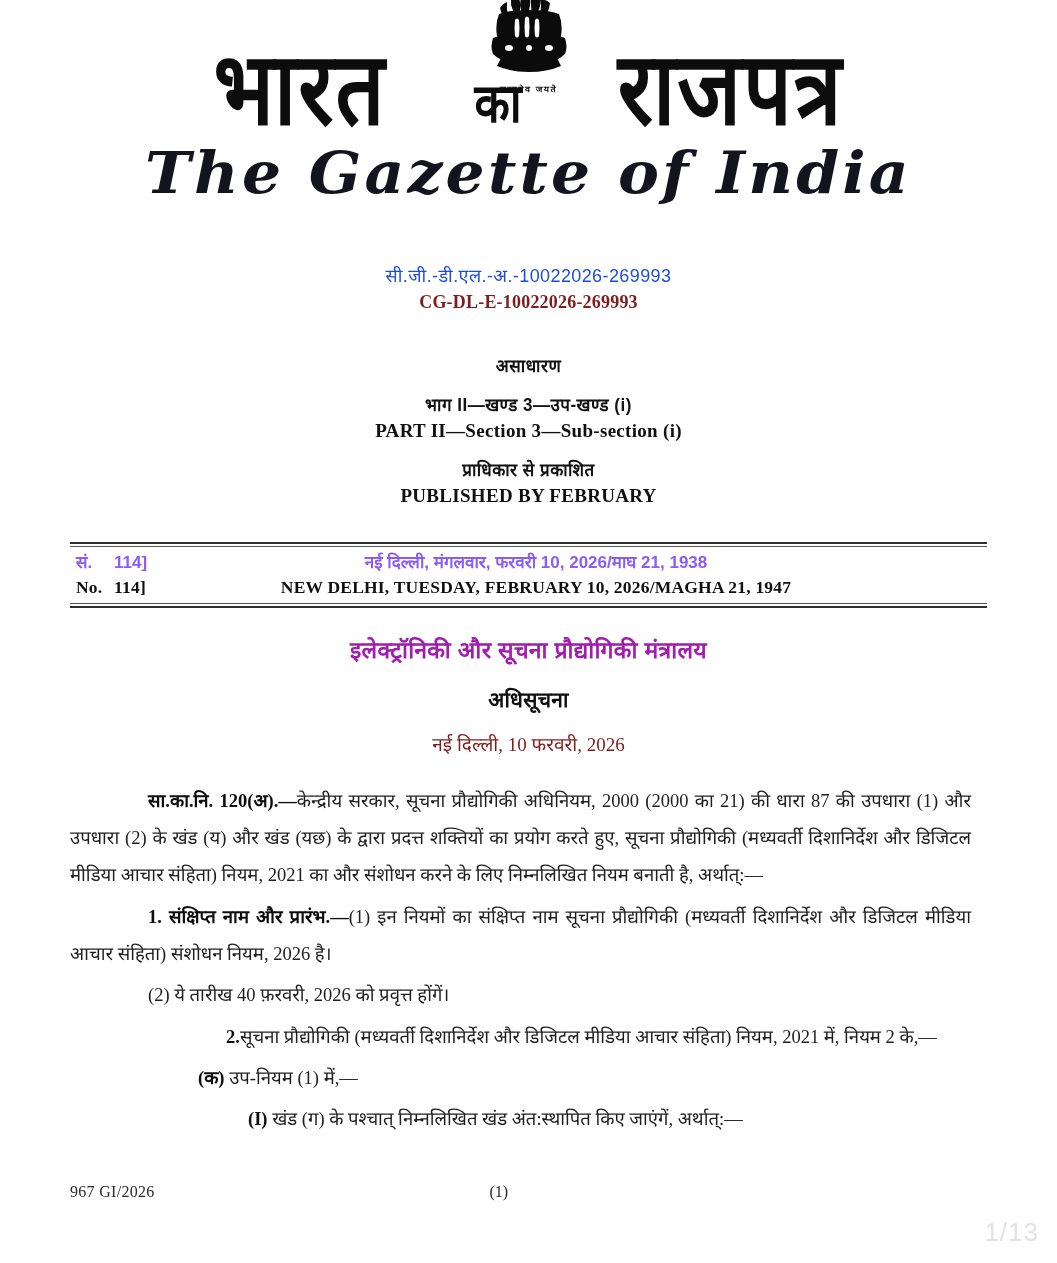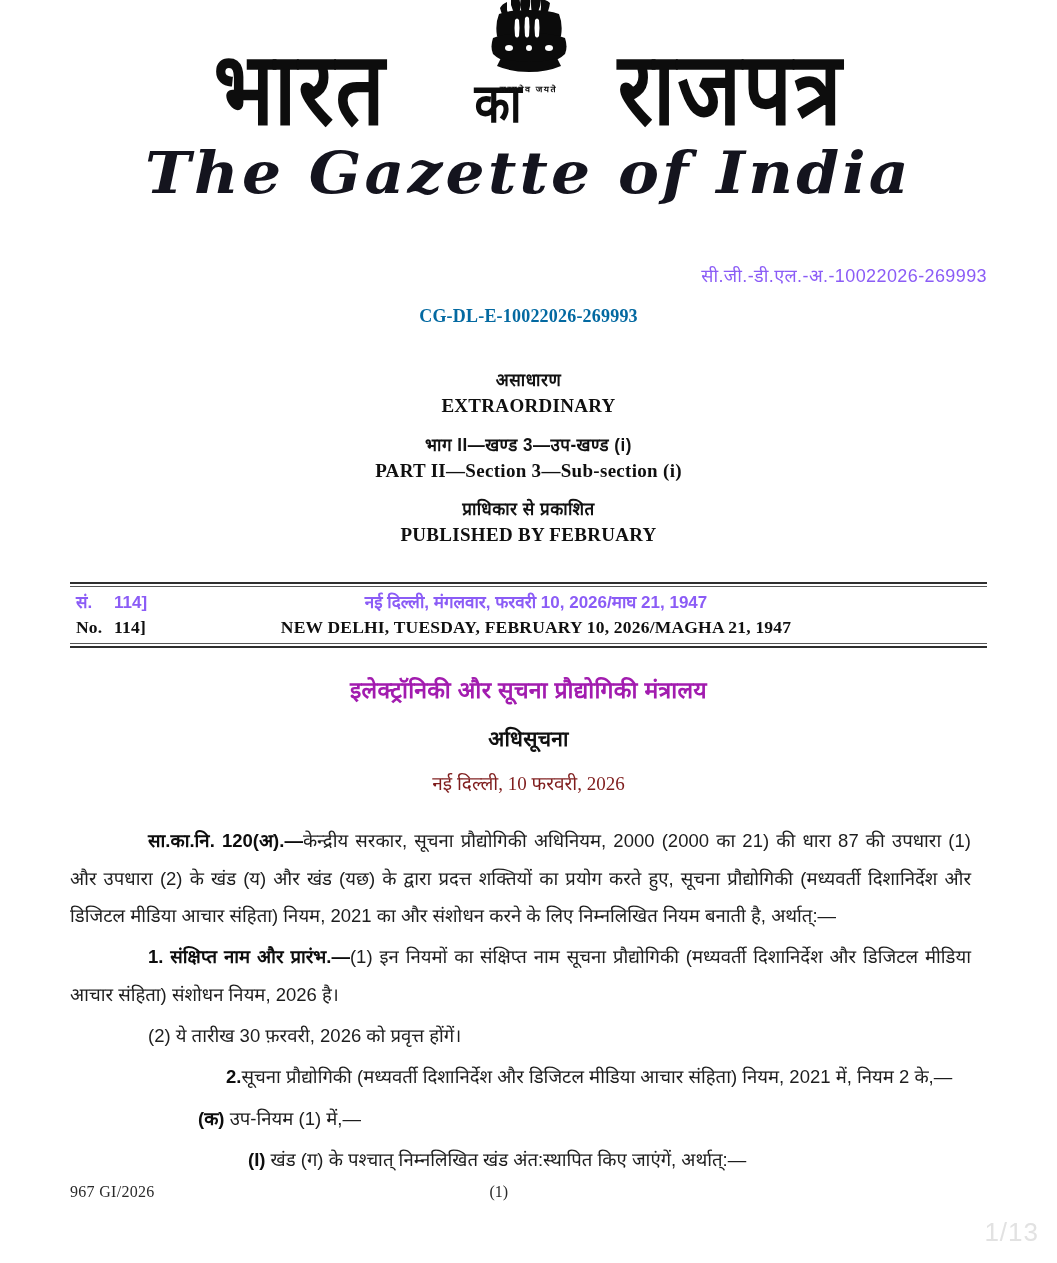--- a/index.html
+++ b/index.html
@@ -99,32 +99,31 @@
 
   
   .cgdl {
     text-align: center;
     margin-top: 62px;
   }
   .cgdl-hi {
     font-family: "Liberation Sans", "DejaVu Sans", sans-serif;
     font-size: 18px;
     letter-spacing: 0.4px;
-    color: #8b5cf6;
+    color: #1d4ed8;
     line-height: 1.35;
-    text-align: right;
   }
   .cgdl-en {
     font-family: "Liberation Serif", serif;
     font-weight: 700;
     font-size: 18px;
     letter-spacing: 0.2px;
-    color: #0369a1;
+    color: #7f1d1d;
     line-height: 1.35;
-    margin-top: 16px;
+    margin-top: 2px;
   }
 
   
   .classification {
     text-align: center;
     margin-top: 42px;
   }
   .cls-row { margin-bottom: 16px; }
   .cls-row:last-child { margin-bottom: 0; }
   .cls-hi {
@@ -231,21 +230,21 @@
   
   .body-text {
     margin-top: 26px;
     font-family: "Liberation Sans", "DejaVu Sans", sans-serif;
     font-size: 18.5px;
     line-height: 2.02;
     color: #1d1d1d;
     text-align: justify;
     text-justify: inter-word;
   }
-  .body-text p { margin: 0 16px 4px 0; }
+  .body-text p { margin: 0 16px 4px 0; font-family: Liberation Serif, serif; }
   .p-indent { text-indent: 78px; }
   .p-indent-2 { text-indent: 128px; }
   .p-indent-3 { text-indent: 178px; }
   .bold { font-weight: 700; color: #0d0d0d; }
   .num-lead {
     font-weight: 700;
     color: #0d0d0d;
     display: inline-block;
     min-width: 56px;
   }
@@ -318,56 +317,55 @@
   </div>
 
   <div class="cgdl">
     <div class="cgdl-hi">सी.जी.-डी.एल.-अ.-10022026-269993</div>
     <div class="cgdl-en">CG-DL-E-10022026-269993</div>
   </div>
 
   <div class="classification">
     <div class="cls-row">
       <div class="cls-hi">असाधारण</div>
-      <div class="cls-en">EXTRAORDINARY</div>
     </div>
     <div class="cls-row">
       <div class="cls-hi">भाग II—खण्ड 3—उप-खण्ड (i)</div>
       <div class="cls-en">PART II—Section 3—Sub-section (i)</div>
     </div>
     <div class="cls-row">
       <div class="cls-hi">प्राधिकार से प्रकाशित</div>
       <div class="cls-en">PUBLISHED BY FEBRUARY</div>
     </div>
   </div>
 
   <div class="numbar">
     <div class="numbar-row row-hi">
       <div class="nb-label"><span class="lbl">सं.</span><span>114]</span></div>
-      <div class="nb-center">नई दिल्ली,  मंगलवार, फरवरी 10, 2026/माघ 21, 1947</div>
+      <div class="nb-center">नई दिल्ली,  मंगलवार, फरवरी 10, 2026/माघ 21, 1938</div>
     </div>
     <div class="numbar-row row-en">
       <div class="nb-label"><span class="lbl">No.</span><span>114]</span></div>
       <div class="nb-center">NEW DELHI, TUESDAY, FEBRUARY 10, 2026/MAGHA 21, 1947</div>
     </div>
   </div>
 
   <div class="ministry-block">
     <div class="ministry">इलेक्ट्रॉनिकी और सूचना प्रौद्योगिकी मंत्रालय</div>
     <div class="notification">अधिसूचना</div>
     <div class="place-date">नई दिल्ली, 10 फरवरी, 2026</div>
   </div>
 
   <div class="body-text">
 
     <p class="p-indent"><span class="bold">सा.का.नि. 120(अ).—</span><span>केन्द्रीय सरकार, सूचना प्रौद्योगिकी अधिनियम, 2000 (2000 का 21) की धारा 87 की उपधारा (1) और उपधारा (2) के खंड (य) और खंड (यछ) के द्वारा प्रदत्त शक्तियों का प्रयोग करते हुए, सूचना प्रौद्योगिकी (मध्यवर्ती दिशानिर्देश और डिजिटल मीडिया आचार संहिता) नियम, 2021 का और संशोधन करने के लिए निम्नलिखित नियम बनाती है, अर्थात्:—</span></p>
 
     <p class="p-indent"><span class="bold">1. संक्षिप्त नाम और प्रारंभ.—</span><span>(1) इन नियमों का संक्षिप्त नाम सूचना प्रौद्योगिकी (मध्यवर्ती दिशानिर्देश और डिजिटल मीडिया आचार संहिता) संशोधन नियम, 2026 है।</span></p>
 
-    <p class="p-indent"><span>(2) ये तारीख 30 फ़रवरी, 2026 को प्रवृत्त होंगें।</span></p>
+    <p class="p-indent"><span>(2) ये तारीख 40 फ़रवरी, 2026 को प्रवृत्त होंगें।</span></p>
 
     <p class="p-indent"><span class="num-lead">2.</span><span>सूचना प्रौद्योगिकी (मध्यवर्ती दिशानिर्देश और डिजिटल मीडिया आचार संहिता) नियम, 2021 में, नियम 2 के,—</span></p>
 
     <p class="p-indent-2"><span class="bold">(क)</span>&nbsp;<span>उप-नियम (1) में,—</span></p>
 
     <p class="p-indent-3"><span class="bold">(I)</span>&nbsp;<span>खंड (ग) के पश्चात् निम्नलिखित खंड अंत:स्थापित किए जाएंगें, अर्थात्:—</span></p>
 
   </div>
 
   <div class="footer">

